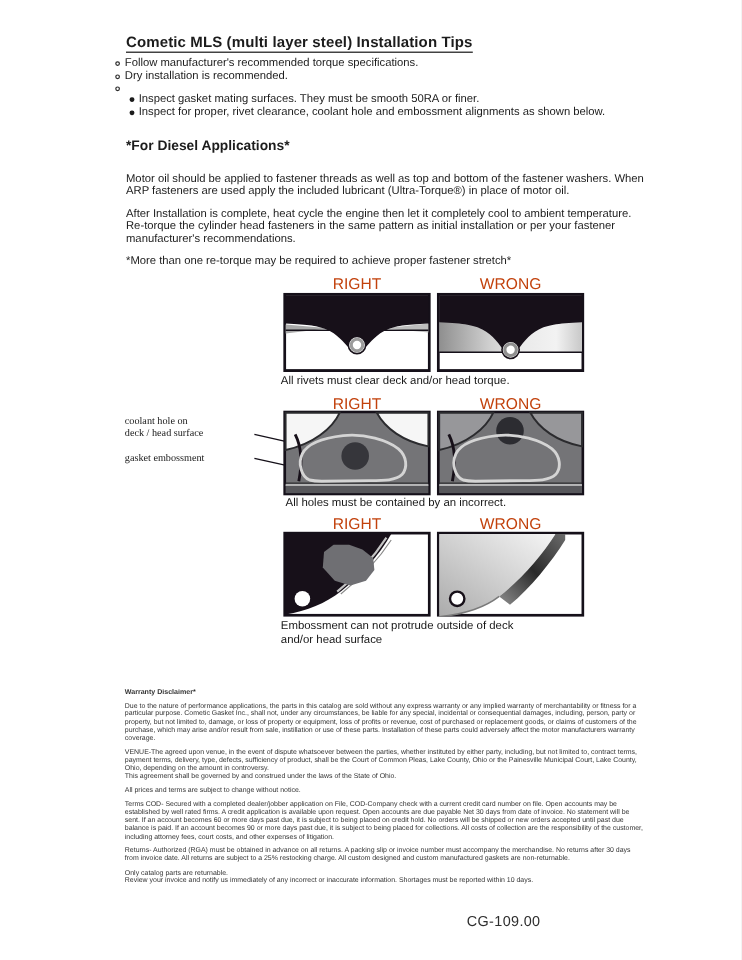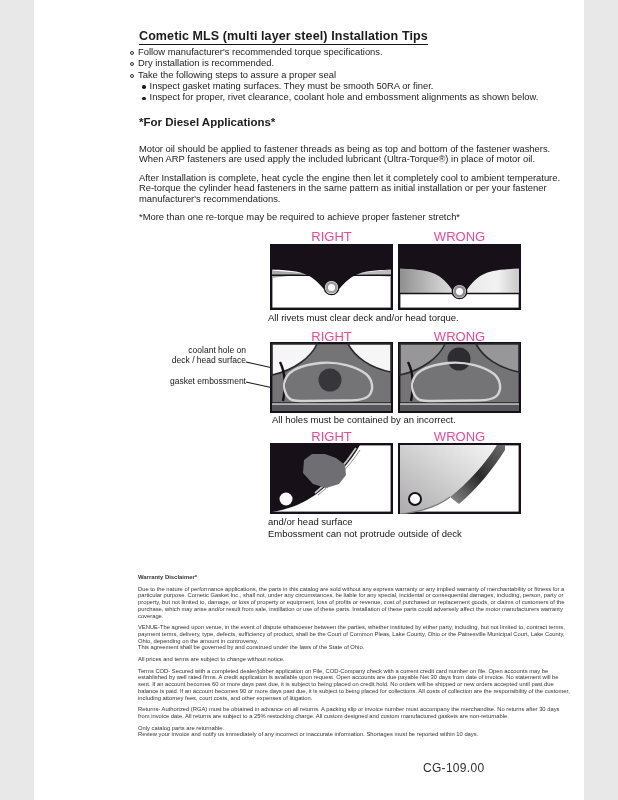--- a/index.html
+++ b/index.html
@@ -1,18 +1,18 @@
 <!DOCTYPE html>
 <html><head>
 <meta charset="utf-8">
 <style>
   * { margin:0; padding:0; box-sizing:border-box; }
   html,body { background:#e8e8e8; }
   .page {
-    position:relative; width:550px; height:800px; margin:0 auto;
+    position:relative; width:618px; height:800px; margin:0 auto;
     background:#ffffff; overflow:hidden;
     font-family:"Liberation Sans", sans-serif; color:#1c1c1c;
   }
   .abs { position:absolute; }
 
   
   .title {
     font-size:12.5px; font-weight:bold; display:inline-block;
     border-bottom:1.6px solid #141414; padding-bottom:1px; letter-spacing:0.1px;
   }
@@ -26,23 +26,23 @@
     width:3.6px; height:3.6px; background:#1c1c1c; border-radius:50%;
     margin:3.4px 4px 0 0; flex:none;
   }
   .sub { margin-left:12px; }
 
   
   .diesel-h { font-size:11.5px; font-weight:bold; margin-bottom:16px; }
   .body-p { font-size:9.4px; line-height:10.4px; margin-bottom:8px; }
 
   
-  .dg-label { font-size:13px; color:#ec4899; text-align:center; width:123px; }
+  .dg-label { font-size:13px; color:#c2410c; text-align:center; width:123px; }
   .caption { font-size:9.5px; line-height:11.5px; color:#161616; }
-  .ann { font-size:8.5px; line-height:9.6px; text-align:right; width:108px; color:#161616; }
+  .ann { font-size:8.5px; line-height:9.6px; text-align:left; width:108px; color:#161616;font-family:Liberation Serif, serif; }
   svg { display:block; }
 
   
   .legal { font-size:5.8px; line-height:6.7px; color:#333; width:433px; }
   .legal-h { font-weight:bold; margin-bottom:5px; font-size:5.9px; }
   .lgap { margin-bottom:5px; }
 
   .footer-code { font-size:12px; color:#2e2e2e; letter-spacing:0.3px; }
 </style>
 </head>
@@ -58,35 +58,34 @@
     <div class="tip-row">
       <span class="ring"></span>
       <span>Follow manufacturer's recommended torque specifications.</span>
     </div>
     <div class="tip-row">
       <span class="ring"></span>
       <span>Dry installation is recommended.</span>
     </div>
     <div class="tip-row">
       <span class="ring"></span>
-      <span>Take the following steps to assure a proper seal</span>
     </div>
     <div class="tip-row sub">
       <span class="dot"></span>
       <span>Inspect gasket mating surfaces.  They must be smooth 50RA or finer.</span>
     </div>
     <div class="tip-row sub">
       <span class="dot"></span>
       <span>Inspect for proper, rivet clearance, coolant hole and embossment alignments as shown below.</span>
     </div>
   </div>
 
   <div class="abs" style="top:116px; left:105px; width:434px;">
     <div class="diesel-h">*For Diesel Applications*</div>
-    <div class="body-p">Motor oil should be applied to fastener threads as being as top and bottom of the fastener washers. When ARP fasteners are used apply the included lubricant (Ultra-Torque®) in place of motor oil.</div>
+    <div class="body-p">Motor oil should be applied to fastener threads as well as top and bottom of the fastener washers. When ARP fasteners are used apply the included lubricant (Ultra-Torque®) in place of motor oil.</div>
     <div class="body-p">After Installation is complete, heat cycle the engine then let it completely cool to ambient temperature. Re-torque the cylinder head fasteners in the same pattern as initial installation or per your fastener manufacturer's recommendations.</div>
     <div class="body-p">*More than one re-torque may be required to achieve proper fastener stretch*</div>
   </div>
 
   <div class="abs dg-label" style="top:229px; left:236px;">RIGHT</div>
   <div class="abs dg-label" style="top:229px; left:364px;">WRONG</div>
 
   <svg class="abs" style="top:244px; left:236px;" width="123" height="66" viewBox="0 0 123 66">
     <rect x="1.2" y="1.2" width="120.6" height="63.6" fill="#ffffff" stroke="#151019" stroke-width="2.4"></rect>
     <polygon points="2,26.5 38,29.5 2,34" fill="#a9a9a9"></polygon>
@@ -183,22 +182,22 @@
       </linearGradient>
     </defs>
     <rect x="1.2" y="1.2" width="120.6" height="68.6" fill="#ffffff" stroke="#151019" stroke-width="2.4"></rect>
     <path d="M2,2 L99,2 C87,21 69,41 52,54 C39,64 22,69 2,71 Z" fill="url(#g3w)"></path>
     <path d="M99,2 C87,21 69,41 52,54 L61,61 C78,47 95,26 107,7 L107,2 Z" fill="url(#g4w)"></path>
     <path d="M52,54 C39,64 22,69 2,71" stroke="#7a7a7a" stroke-width="1.2" fill="none"></path>
     <circle cx="17" cy="56" r="6" fill="#ffffff" stroke="#171019" stroke-width="2"></circle>
   </svg>
 
   <div class="abs caption" style="top:516px; left:234px; width:230px;">
+    <div>Embossment can not protrude outside of deck</div>
     <div>and/or head surface</div>
-    <div>Embossment can not protrude outside of deck</div>
   </div>
 
   <div class="abs legal" style="top:574px; left:104px;">
     <div class="legal-h">Warranty Disclaimer*</div>
     <div class="lgap">Due to the nature of performance applications, the parts in this catalog are sold without any express warranty or any implied warranty of merchantability or fitness for a particular purpose.  Cometic Gasket Inc., shall not, under any circumstances, be liable for any special, incidental or consequential damages, including, person, party or property, but not limited to, damage, or loss of property or equipment, loss of profits or revenue, cost of purchased or replacement goods, or claims of customers of the purchase, which may arise and/or result from sale, instillation or use of these parts.  Installation of these parts could adversely affect the motor manufacturers warranty coverage.</div>
     <div>VENUE-The agreed upon venue, in the event of dispute whatsoever between the parties, whether instituted by either party, including, but not limited to, contract terms, payment terms, delivery, type, defects, sufficiency of product, shall be the Court of Common Pleas, Lake County, Ohio or the Painesville Municipal Court, Lake County, Ohio, depending on the amount in controversy.</div>
     <div class="lgap">This agreement shall be governed by and construed under the laws of the State of Ohio.</div>
     <div class="lgap">All prices and terms are subject to change without notice.</div>
     <div class="lgap">Terms COD- Secured with a completed dealer/jobber application on File, COD-Company check with a current credit card number on file.  Open accounts may be established by well rated firms.  A credit application is available upon request.  Open accounts are due payable Net 30 days from date of invoice.  No statement will be sent.  If an account becomes 60 or more days past due, it is subject to being placed on credit hold.  No orders will be shipped or new orders accepted until past due balance is paid.  If an account becomes 90 or more days past due, it is subject to being placed for collections.  All costs of collection are the responsibility of the customer, including attorney fees, court costs, and other expenses of litigation.</div>
     <div class="lgap">Returns- Authorized (RGA) must be obtained in advance on all returns.  A packing slip or invoice number must accompany the merchandise.  No returns after 30 days from invoice date.  All returns are subject to a 25% restocking charge.  All custom designed and custom manufactured gaskets are non-returnable.</div>

